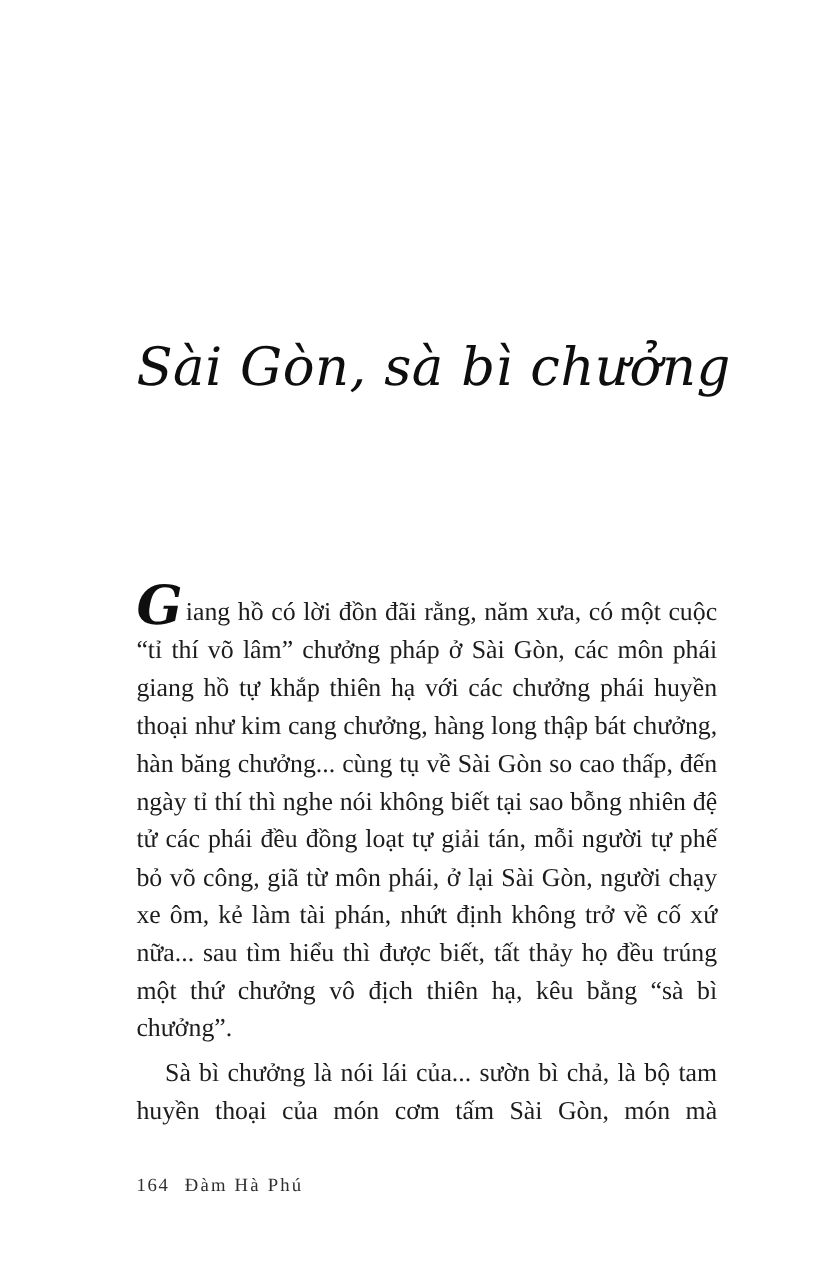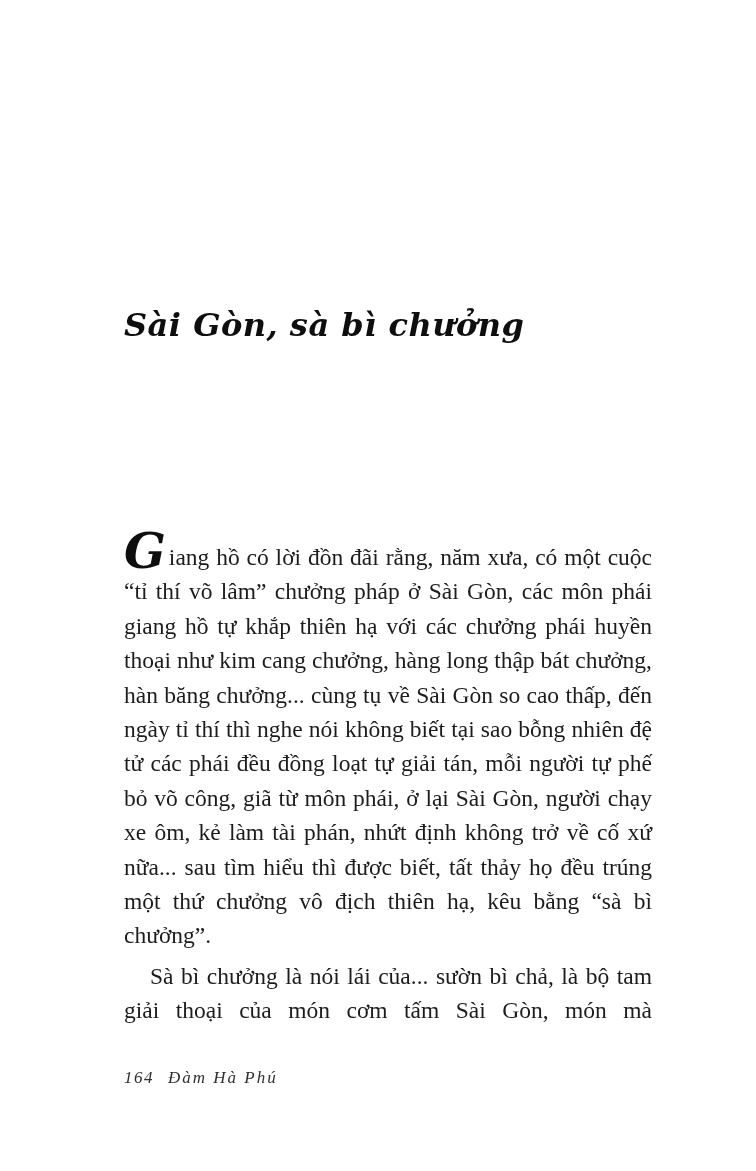--- a/index.html
+++ b/index.html
@@ -16,22 +16,22 @@
     font-family: "Liberation Serif", serif;
     color: #1c1c1c;
   }
   .chapter-title {
     position: absolute;
     left: 124px;
     top: 306px;
     margin: 0;
     font-family: "DejaVu Serif", serif;
     font-style: italic;
-    font-weight: 700;
-    font-size: 32px;
+    font-weight: 400;
+    font-size: 48px;
     line-height: 1.2;
     letter-spacing: 0.5px;
     color: #0e0e0e;
     white-space: nowrap;
   }
   .body-text {
     position: absolute;
     left: 124px;
     top: 540px;
     width: 528px;
@@ -60,36 +60,35 @@
     text-align-last: justify;  
   }
   .page-footer {
     position: absolute;
     left: 124px;
     top: 1066px;
     font-size: 17px;
     line-height: 24px;
     color: #2f2f2f;
     letter-spacing: 2px;
-    font-style: italic;
   }
   .page-footer .pagenum {
     margin-right: 14px;
     letter-spacing: 1.5px;
   }
 </style>
 </head>
 <body>
 
 <div class="page">
 
   <h1 class="chapter-title">Sài Gòn, sà bì chưởng</h1>
 
   <div class="body-text">
     <p class="para para-1"><span class="initial">G</span><span>iang hồ có lời đồn đãi rằng, năm xưa, có một cuộc “tỉ thí võ lâm” chưởng pháp ở Sài Gòn, các môn phái giang hồ tự khắp thiên hạ với các chưởng phái huyền thoại như kim cang chưởng, hàng long thập bát chưởng, hàn băng chưởng... cùng tụ về Sài Gòn so cao thấp, đến ngày tỉ thí thì nghe nói không biết tại sao bỗng nhiên đệ tử các phái đều đồng loạt tự giải tán, mỗi người tự phế bỏ võ công, giã từ môn phái, ở lại Sài Gòn, người chạy xe ôm, kẻ làm tài phán, nhứt định không trở về cố xứ nữa... sau tìm hiểu thì được biết, tất thảy họ đều trúng một thứ chưởng vô địch thiên hạ, kêu bằng “sà bì chưởng”.</span></p>
-    <p class="para para-2"><span>Sà bì chưởng là nói lái của... sườn bì chả, là bộ tam giải thoại của món cơm tấm Sài Gòn, món mà</span></p>
+    <p class="para para-2"><span>Sà bì chưởng là nói lái của... sườn bì chả, là bộ tam huyền thoại của món cơm tấm Sài Gòn, món mà</span></p>
   </div>
 
   <div class="page-footer">
     <span class="pagenum">164</span><span class="author">Đàm Hà Phú</span>
   </div>
 
 </div>
 
 </body></html>

